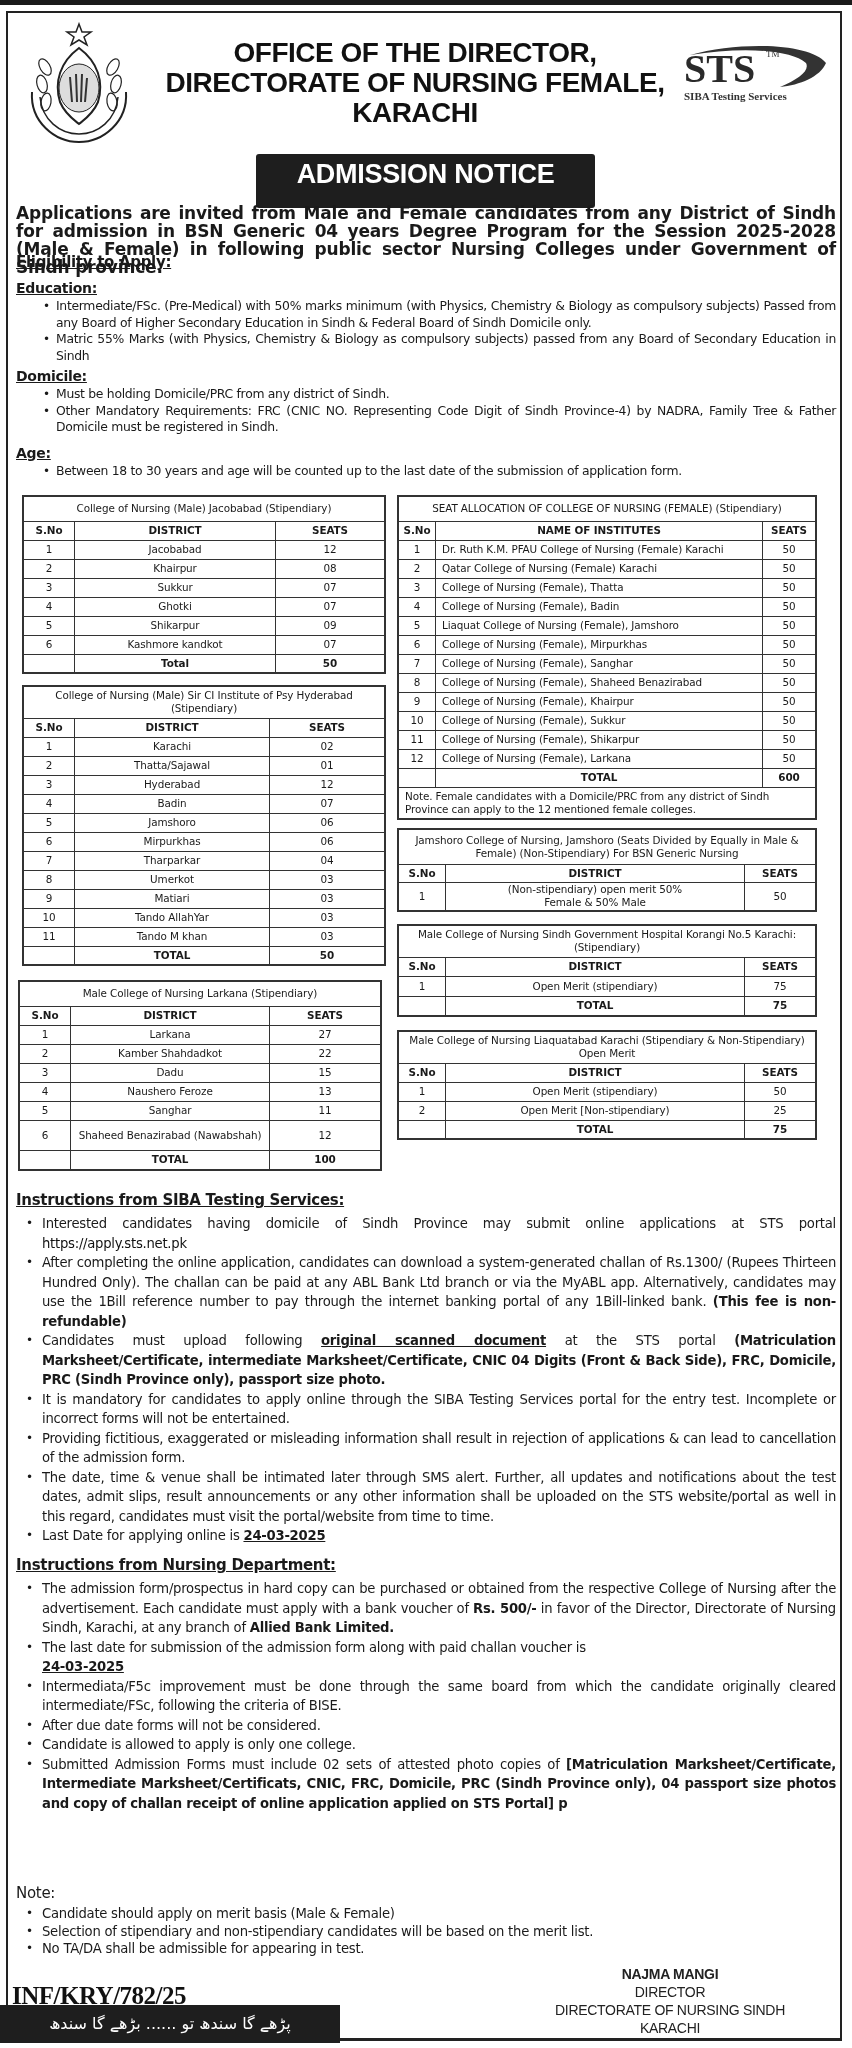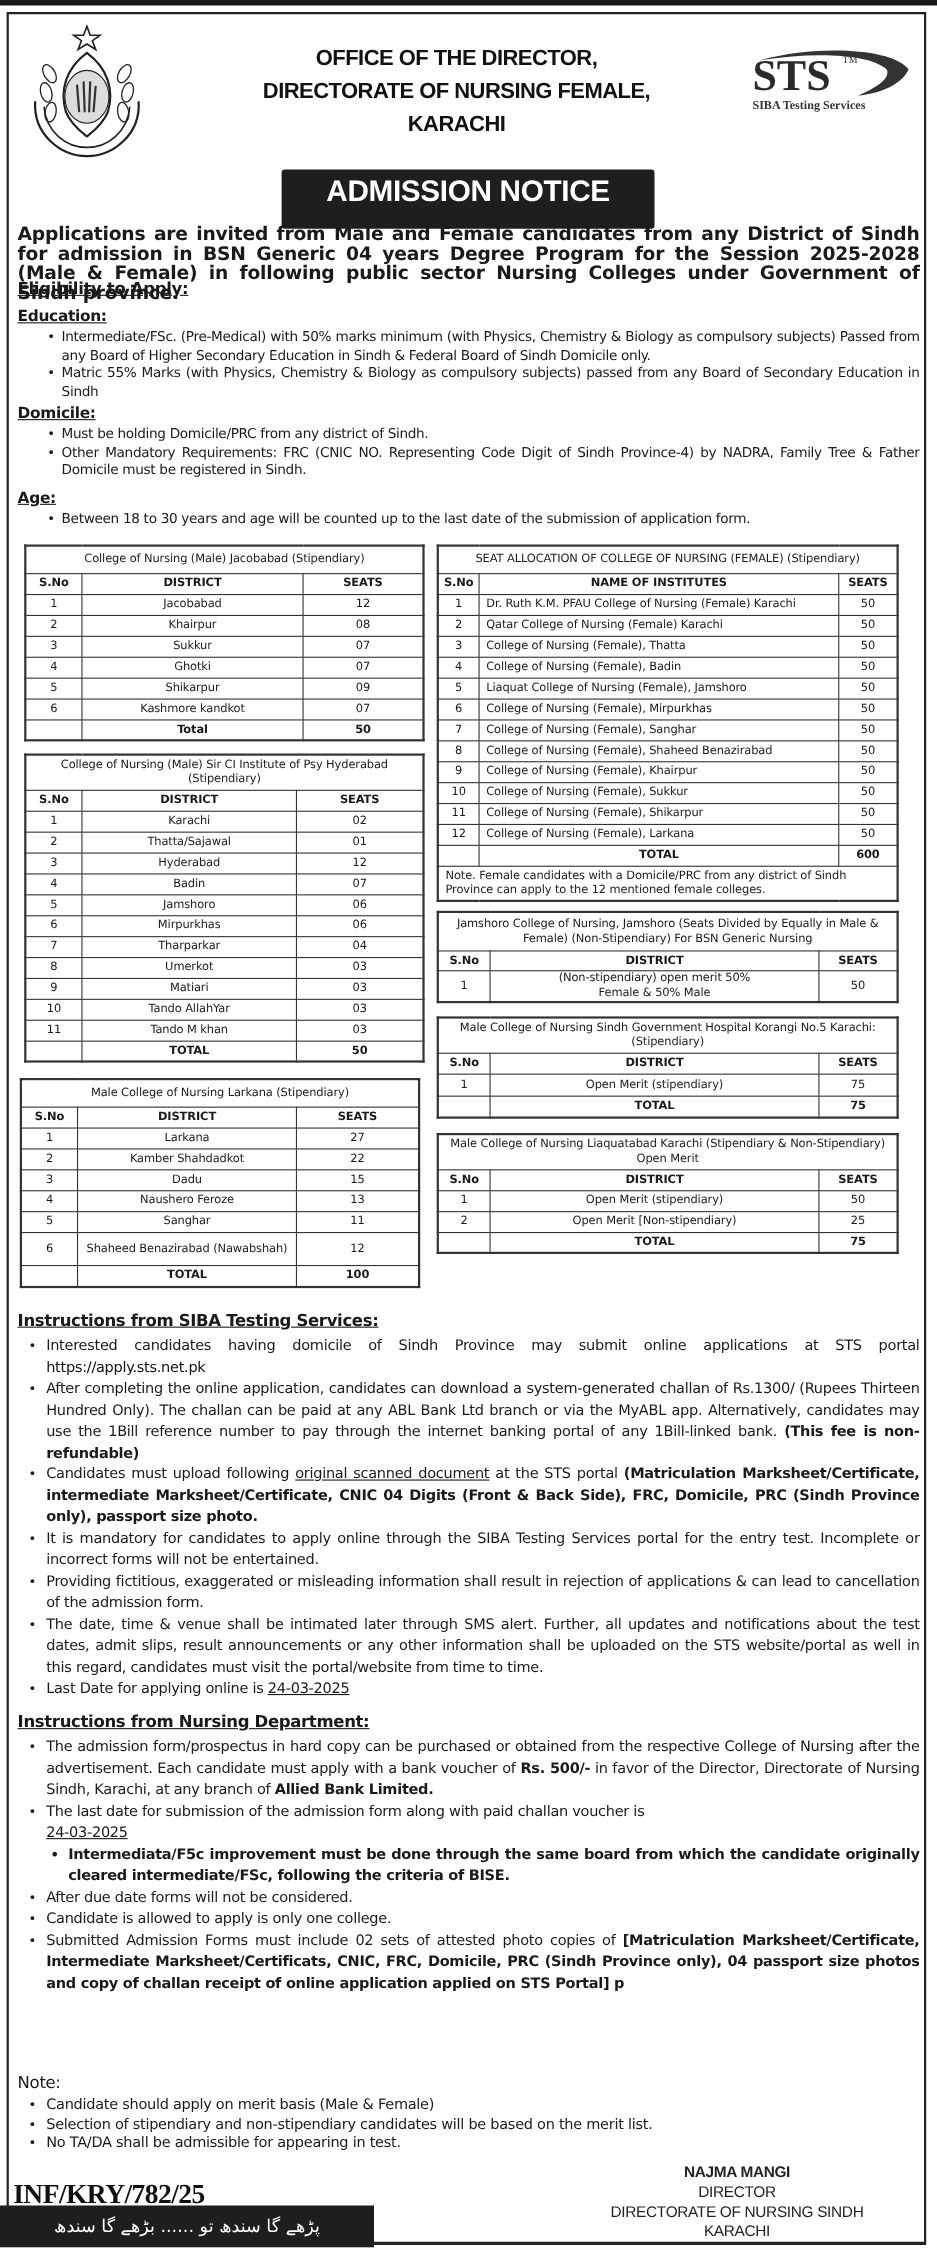--- a/index.html
+++ b/index.html
@@ -1,38 +1,38 @@
 <!DOCTYPE html>
 <html><head>
 <meta charset="utf-8">
 <style>
   html, body { margin:0; padding:0; background:#fff; }
   body { width:852px; height:2048px; overflow:hidden; font-family:"DejaVu Sans", sans-serif; color:#1a1a1a; position:relative; }
   .topbar { position:absolute; left:0; top:0; width:852px; height:5px; background:#1a1a1a; }
   .frame { position:absolute; left:6px; top:11px; width:836px; height:2030px; border:2px solid #222; border-bottom:3px solid #222; box-sizing:border-box; }
   .header { position:absolute; left:0; top:0; width:852px; height:150px; }
   .logo { position:absolute; left:20px; top:22px; width:118px; height:124px; }
-  .title { position:absolute; left:150px; top:38px; width:530px; text-align:center; font-family:"Liberation Sans", sans-serif; font-weight:bold; font-size:20px; line-height:30px; letter-spacing:-0.5px; color:#111; }
+  .title { position:absolute; left:150px; top:38px; width:530px; text-align:center; font-family:"Liberation Sans", sans-serif; font-weight:bold; font-size:28px; line-height:30px; letter-spacing:-0.5px; color:#111; }
   .sts { position:absolute; left:680px; top:45px; width:150px; height:70px; }
   .sts .sts-word { position:absolute; left:4px; top:4px; font-family:"Liberation Serif", serif; font-weight:bold; font-size:40px; line-height:40px; color:#2a2a2a; }
   .sts .tm { position:absolute; left:86px; top:4px; font-family:"Liberation Serif", serif; font-size:9px; color:#333; }
   .sts .sub { position:absolute; left:4px; top:45px; font-family:"Liberation Serif", serif; font-weight:bold; font-size:11px; color:#333; white-space:nowrap; }
   .sts svg { position:absolute; left:0; top:-4px; }
   .notice-badge { position:absolute; left:256px; top:154px; width:339px; height:54px; background:#1e1e1e; border-radius:3px; color:#fff; font-family:"Liberation Sans", sans-serif; font-weight:bold; font-size:27px; line-height:40px; text-align:center; letter-spacing:-0.3px; }
   .intro { position:absolute; left:16px; top:204px; width:820px; font-weight:bold; font-size:17px; line-height:18px; text-align:justify; letter-spacing:-0.2px; }
   .section { position:absolute; left:16px; width:820px; }
   .h-under { font-weight:bold; text-decoration:underline; font-size:15px; line-height:20px; letter-spacing:-0.3px; }
   .h-sub { font-weight:bold; text-decoration:underline; font-size:14px; line-height:19px; letter-spacing:-0.3px; }
   ul.bul { margin:0; padding:0 0 0 40px; list-style:none; }
   ul.bul li { position:relative; font-size:12.4px; line-height:16.5px; letter-spacing:-0.3px; text-align:justify; }
   ul.bul li::before { content:"\2022"; position:absolute; left:-13px; top:0; font-size:12px; }
   ul.bul2 { margin:0; padding:0 0 0 26px; list-style:none; }
   ul.bul2 li { position:relative; font-size:13.2px; line-height:19.5px; letter-spacing:-0.25px; text-align:justify; }
   ul.bul2 li::before { content:"\2022"; position:absolute; left:-16px; top:0; font-size:12px; }
-  b.u, span.u { text-decoration:underline; font-weight:normal; }
+  b.u, span.u { text-decoration:underline; font-weight:bold; }
   table.seat { position:absolute; border-collapse:collapse; border:2px solid #333; background:#fff; }
   table.seat td, table.seat th { border:1.5px solid #333; font-size:10.4px; line-height:13px; text-align:center; padding:0 2px; letter-spacing:-0.1px; }
   table.seat th { font-weight:bold; }
   .cap { font-weight:normal; font-size:10.4px; }
   .tot { font-weight:bold; }
   .left { text-align:left !important; padding-left:6px !important; }
   .note-cell { text-align:left !important; padding:2px 6px !important; font-size:10.4px; line-height:13px; }
   .ref { position:absolute; left:12px; top:1982px; font-family:"Liberation Serif", serif; font-weight:bold; font-size:25px; color:#111; letter-spacing:-0.5px; }
   .urdu { position:absolute; left:0; top:2005px; width:340px; height:38px; background:#1e1e1e; color:#fff; font-size:16px; line-height:38px; text-align:center; direction:rtl; }
   .sign { position:absolute; left:520px; top:1965px; width:300px; text-align:center; font-family:"Liberation Sans", sans-serif; font-size:14px; line-height:18px; color:#222; letter-spacing:-0.3px; }
@@ -430,21 +430,21 @@
     <li>The date, time &amp; venue shall be intimated later through SMS alert. Further, all updates and notifications about the test dates, admit slips, result announcements or any other information shall be uploaded on the STS website/portal as well in this regard, candidates must visit the portal/website from time to time.</li>
     <li><span>Last Date for applying online is </span><span class="u">24-03-2025</span></li>
   </ul>
 </div>
 
 <div class="section" style="top:1555px;">
   <div class="h-under">Instructions from Nursing Department:</div>
   <ul class="bul2" style="margin-top:4px;">
     <li><span>The admission form/prospectus in hard copy can be purchased or obtained from the respective College of Nursing after the advertisement. Each candidate must apply with a bank voucher of </span><b>Rs. 500/-</b><span> in favor of the Director, Directorate of Nursing Sindh, Karachi, at any branch of </span><b>Allied Bank Limited.</b></li>
     <li><span>The last date for submission of the admission form along with paid challan voucher is</span><br><span class="u">24-03-2025</span></li>
-    <li style="font-weight:bold;margin-left:20px;">Intermediata/F5c improvement must be done through the same board from which the candidate originally cleared intermediate/FSc, following the criteria of BISE.</li>
+    <li style="font-weight:normal;">Intermediata/F5c improvement must be done through the same board from which the candidate originally cleared intermediate/FSc, following the criteria of BISE.</li>
     <li>After due date forms will not be considered.</li>
     <li>Candidate is allowed to apply is only one college.</li>
     <li><span>Submitted Admission Forms must include 02 sets of attested photo copies of </span><b>[Matriculation Marksheet/Certificate, Intermediate Marksheet/Certificats, CNIC, FRC, Domicile, PRC (Sindh Province only), 04 passport size photos and copy of challan receipt of online application applied on STS Portal] p</b></li>
   </ul>
 </div>
 
 <div class="section" style="top:1884px;">
   <div style="font-size:15px; line-height:19px; letter-spacing:-0.3px;">Note:</div>
   <ul class="bul2" style="margin-top:2px;">
     <li style="line-height:17.5px;">Candidate should apply on merit basis (Male &amp; Female)</li>

